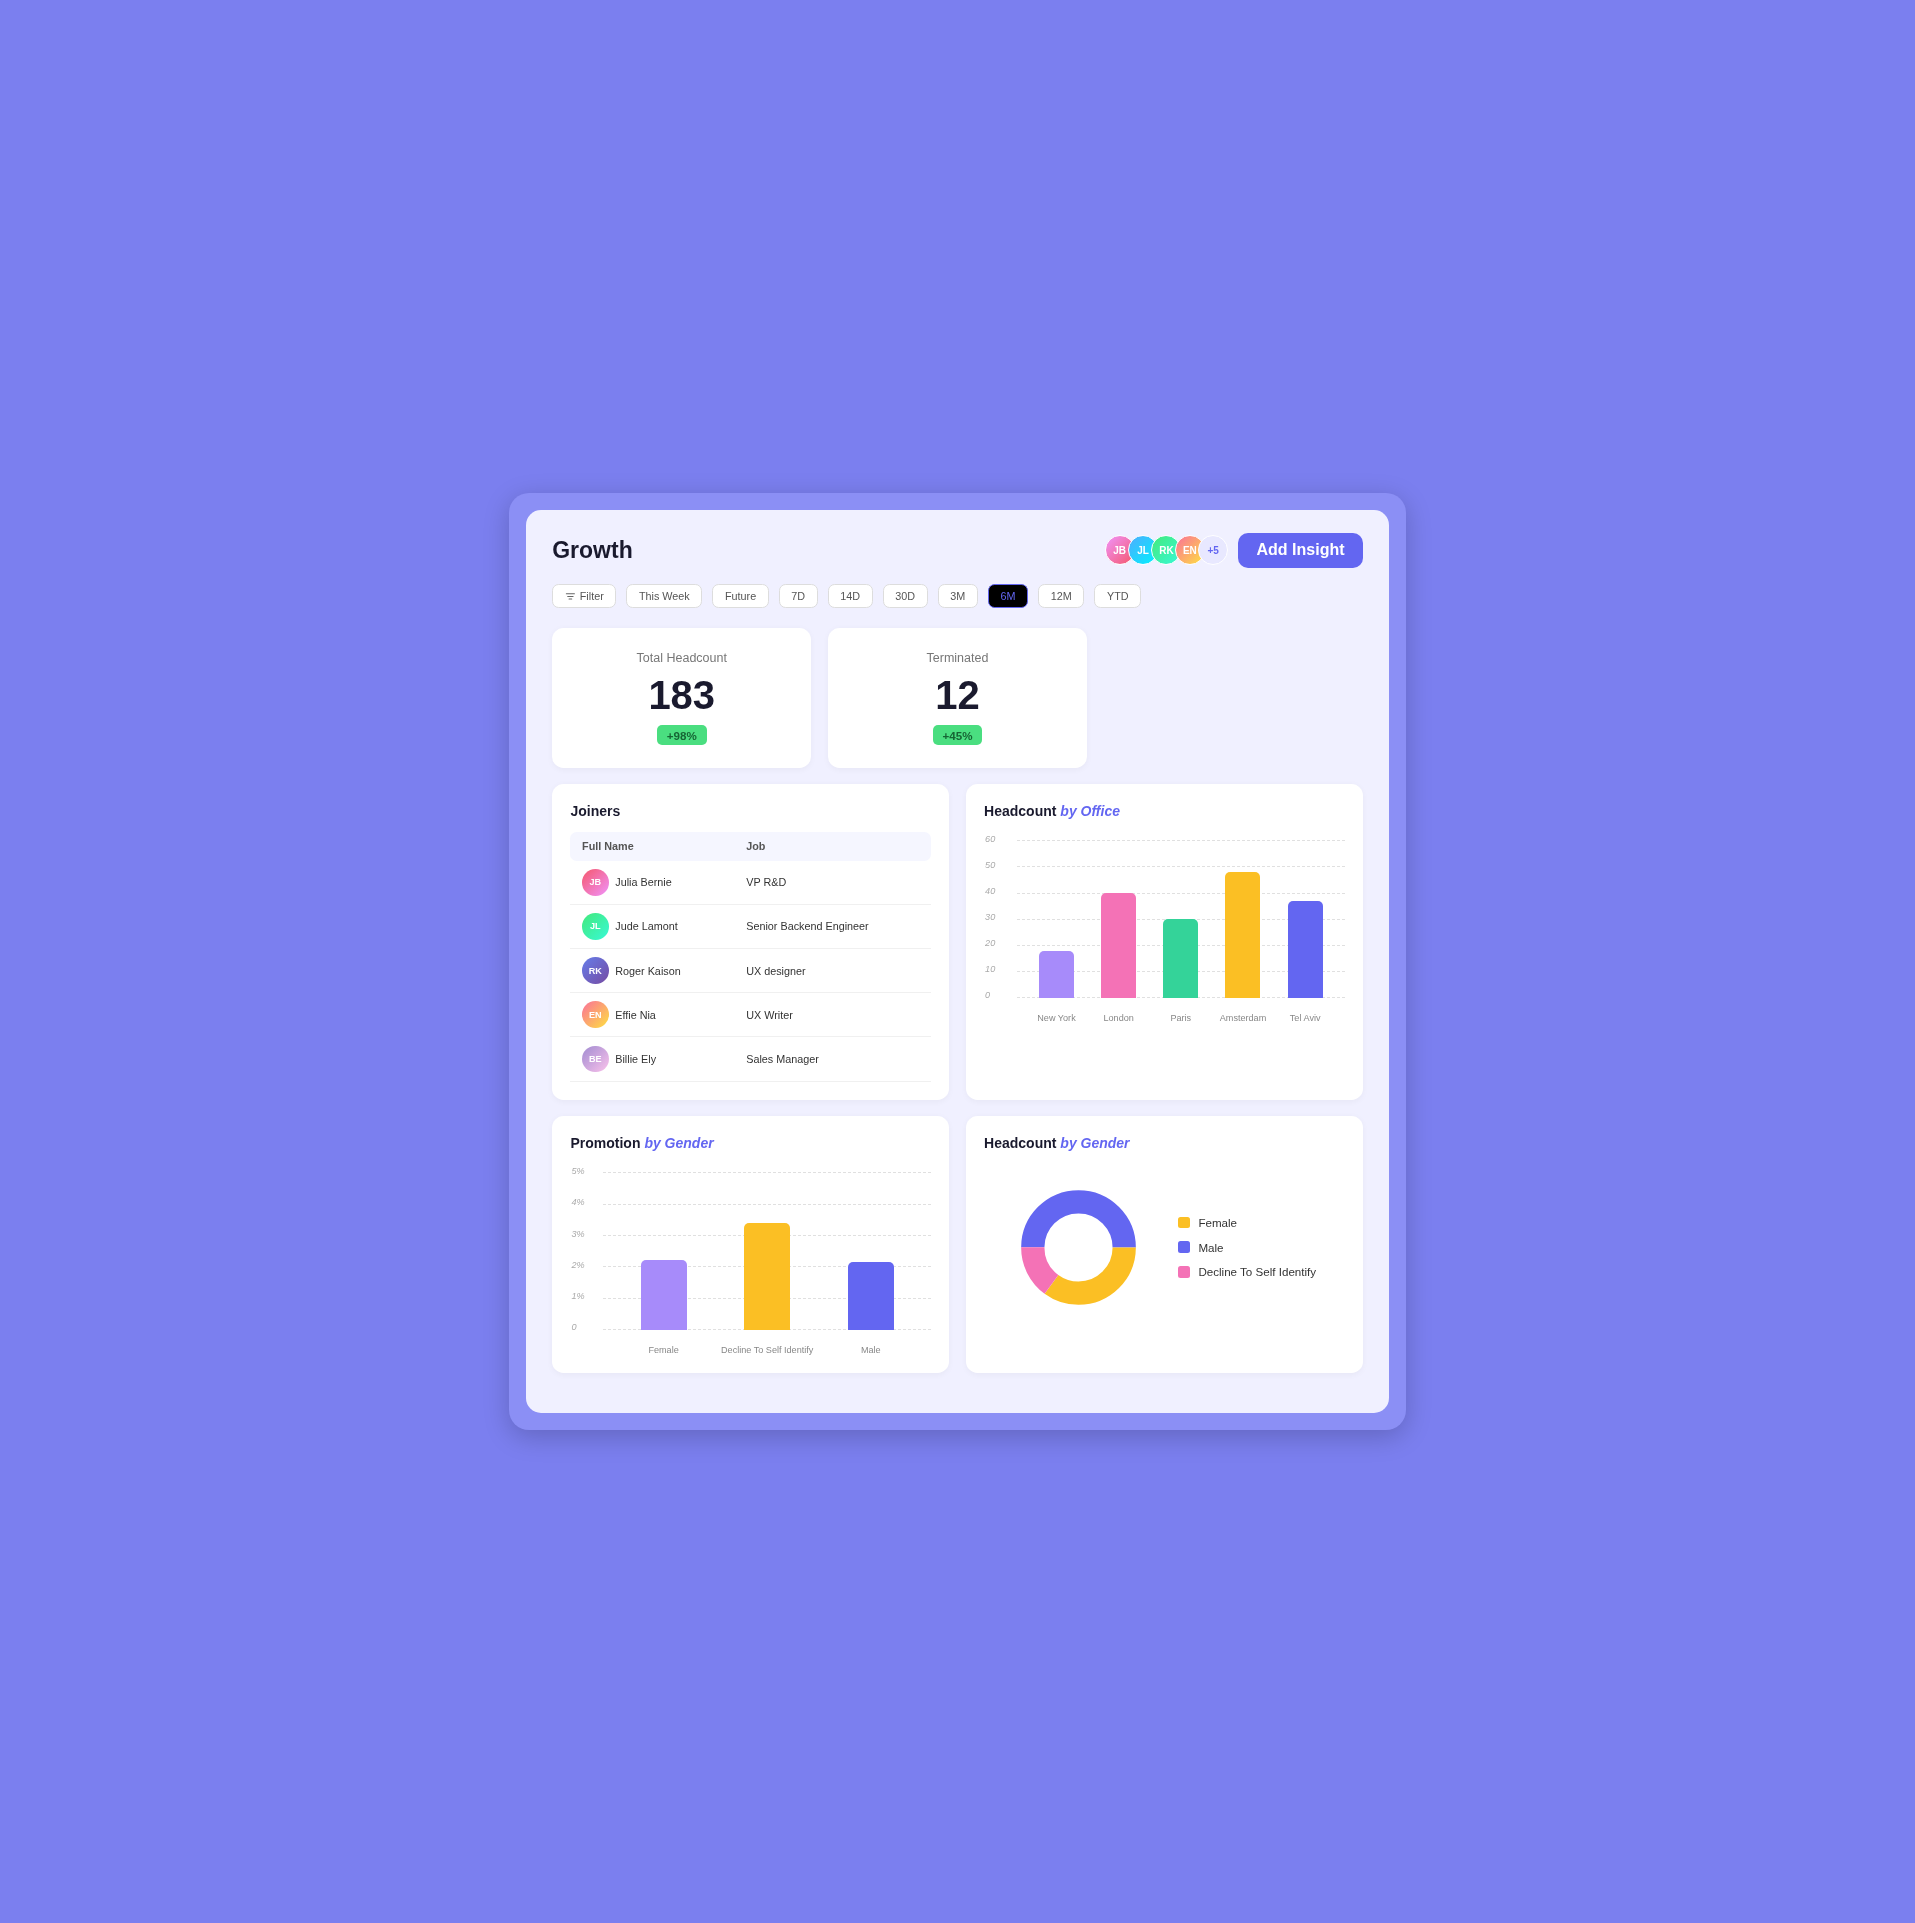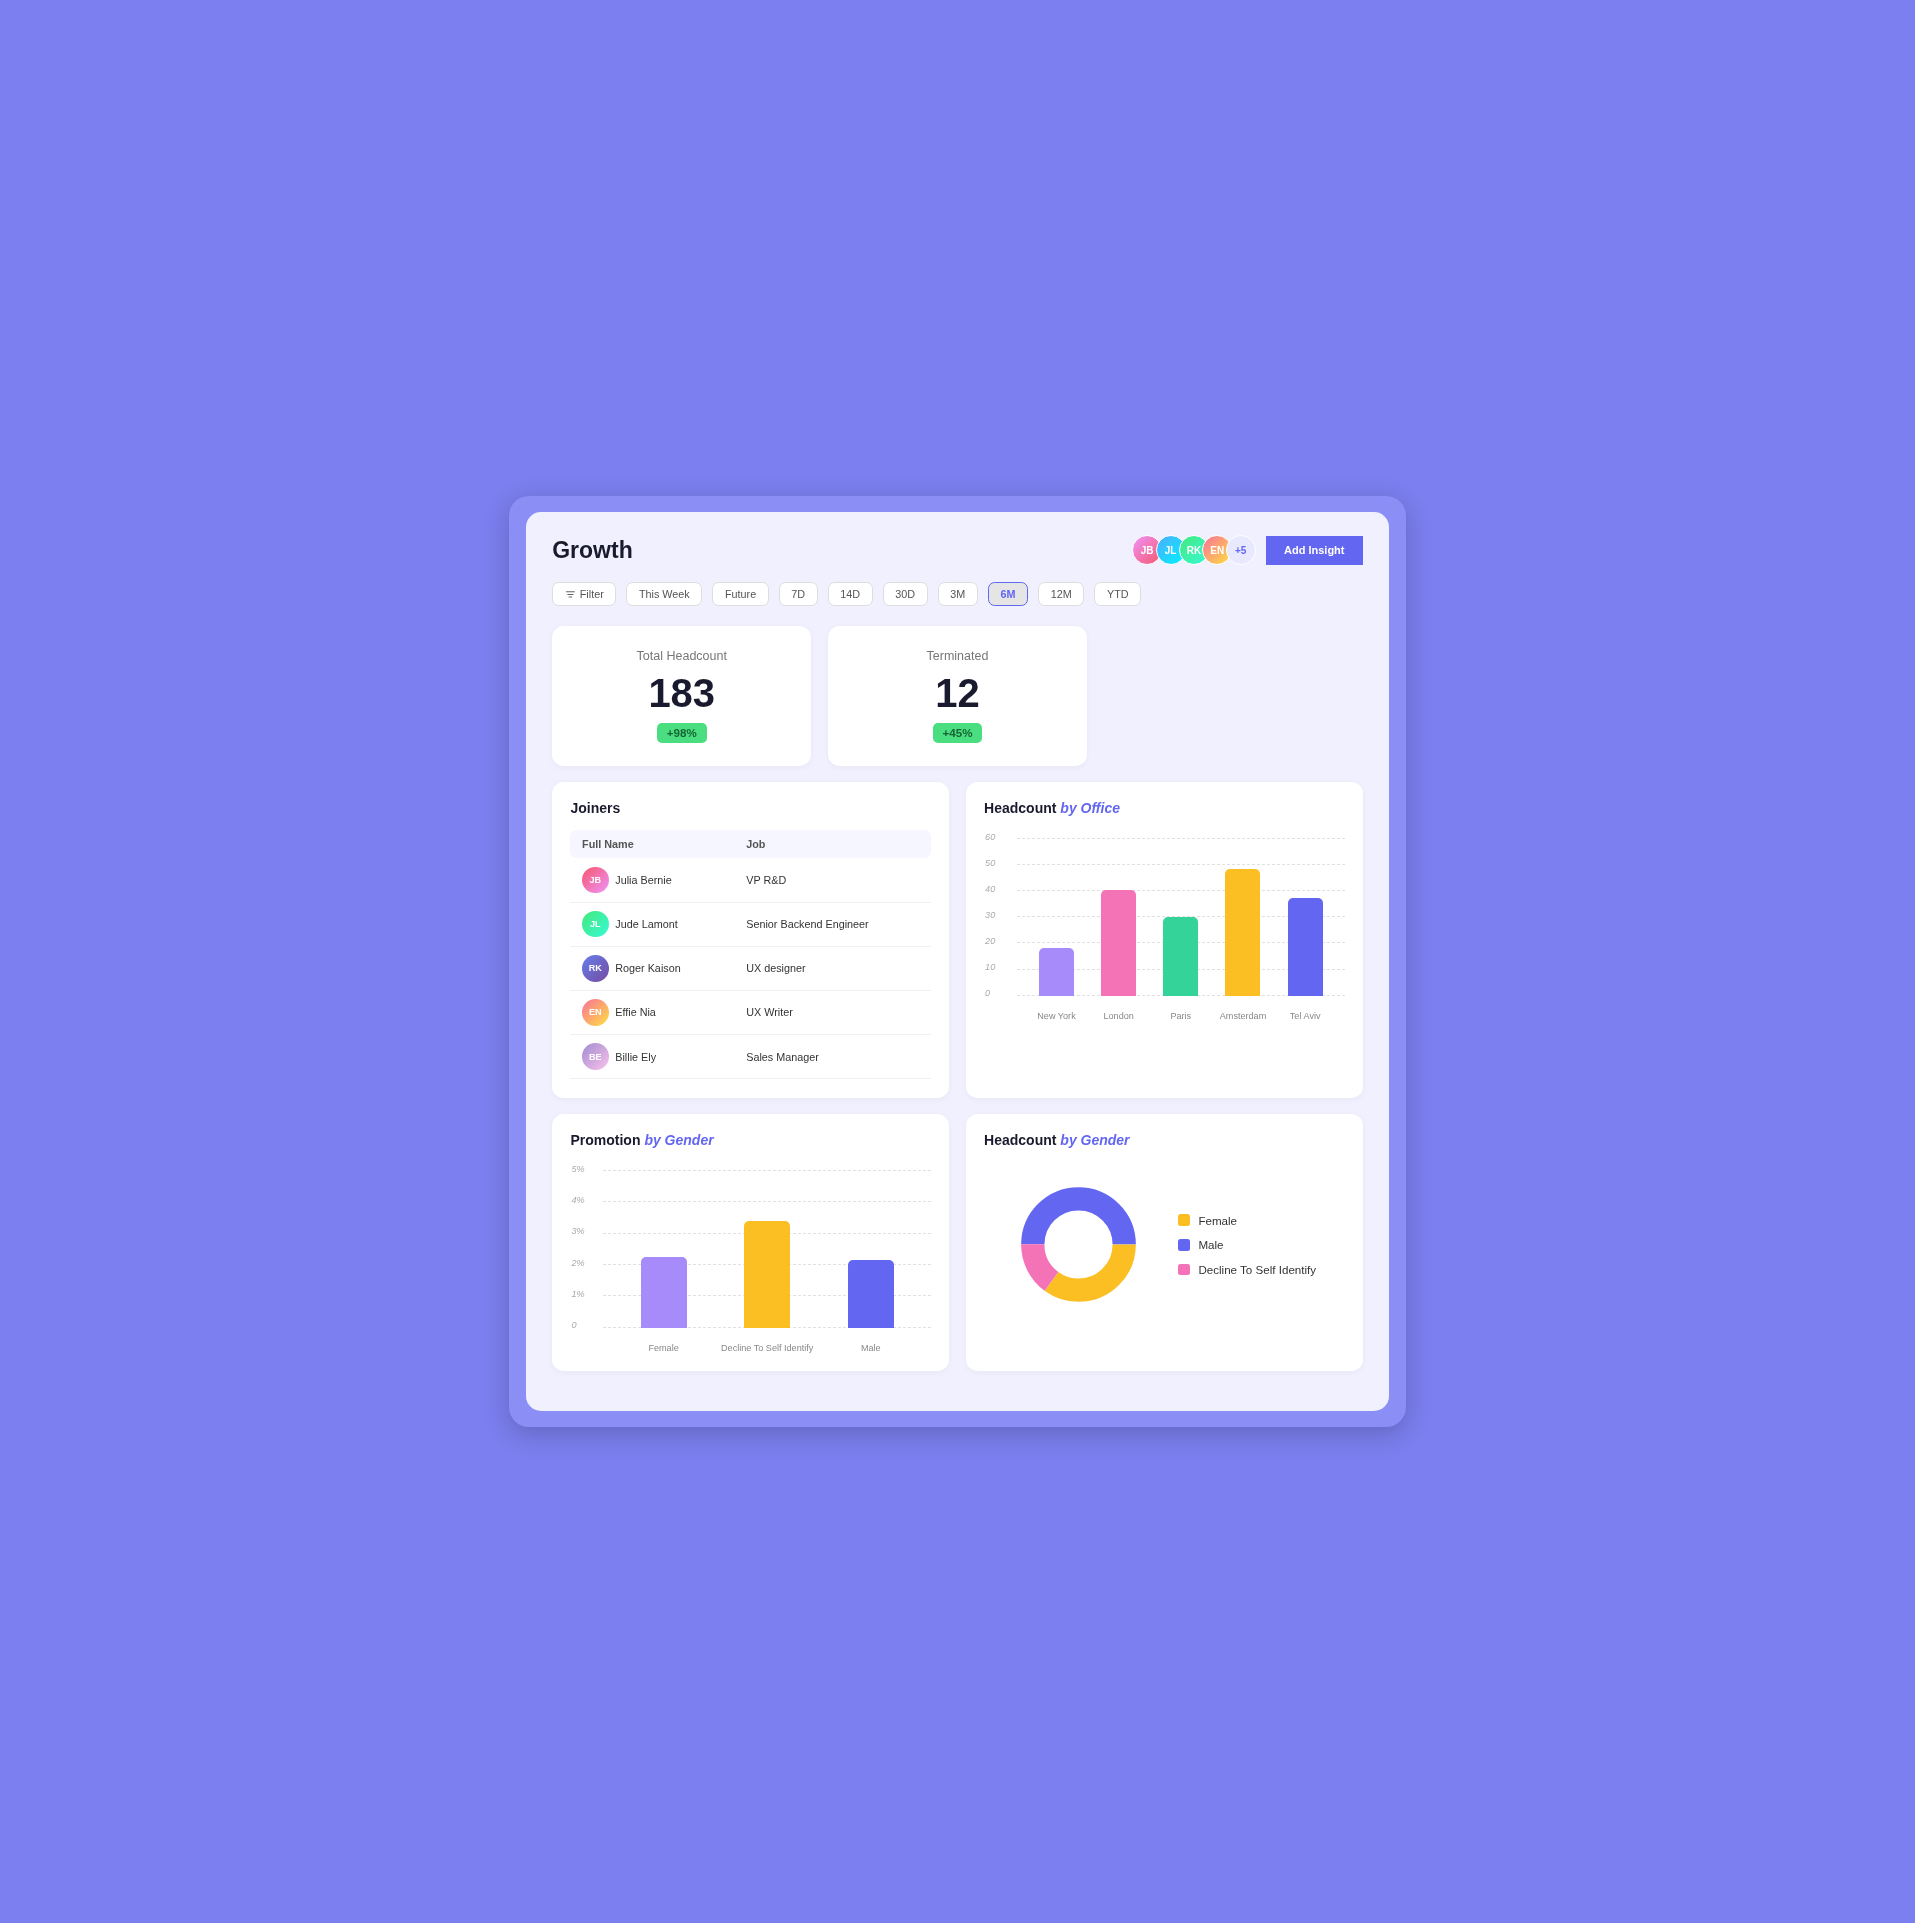--- a/index.html
+++ b/index.html
@@ -70,23 +70,23 @@
       width: 30px; height: 30px; border-radius: 50%;
       background: #e8e8ff; border: 1.7px solid white;
       margin-left: -6.6px;
       display: flex; align-items: center; justify-content: center;
       font-size: 10px; font-weight: 700; color: #6366f1;
     }
     .add-insight-btn {
       background: #6366f1;
       color: white;
       border: none;
-      border-radius: 0;
+      border-radius: 10px;
       padding: 8.3px 18.3px;
-      font-size: 11px;
+      font-size: 16px;
       font-weight: 600;
       cursor: pointer;
       white-space: nowrap;
     }
     
     .filter-bar {
       display: flex;
       align-items: center;
       gap: 10px;
       margin-bottom: 20px;
@@ -107,24 +107,24 @@
     .period-btn {
       border: 0.8px solid #ddd;
       background: white;
       border-radius: 6.6px;
       padding: 5px 11.6px;
       font-size: 10.8px;
       color: #555;
       cursor: pointer;
     }
     .period-btn.active {
-      background: #e5e5e5;
+      background: #000000;
       border-color: #6366f1;
       color: #6366f1;
-      font-weight: 700;
+      font-weight: 400;
     }
     
     .stats-row {
       display: grid;
       grid-template-columns: repeat(3, 1fr);
       gap: 16.6px;
       margin-bottom: 16.6px;
     }
     .stat-card {
       background: white;

